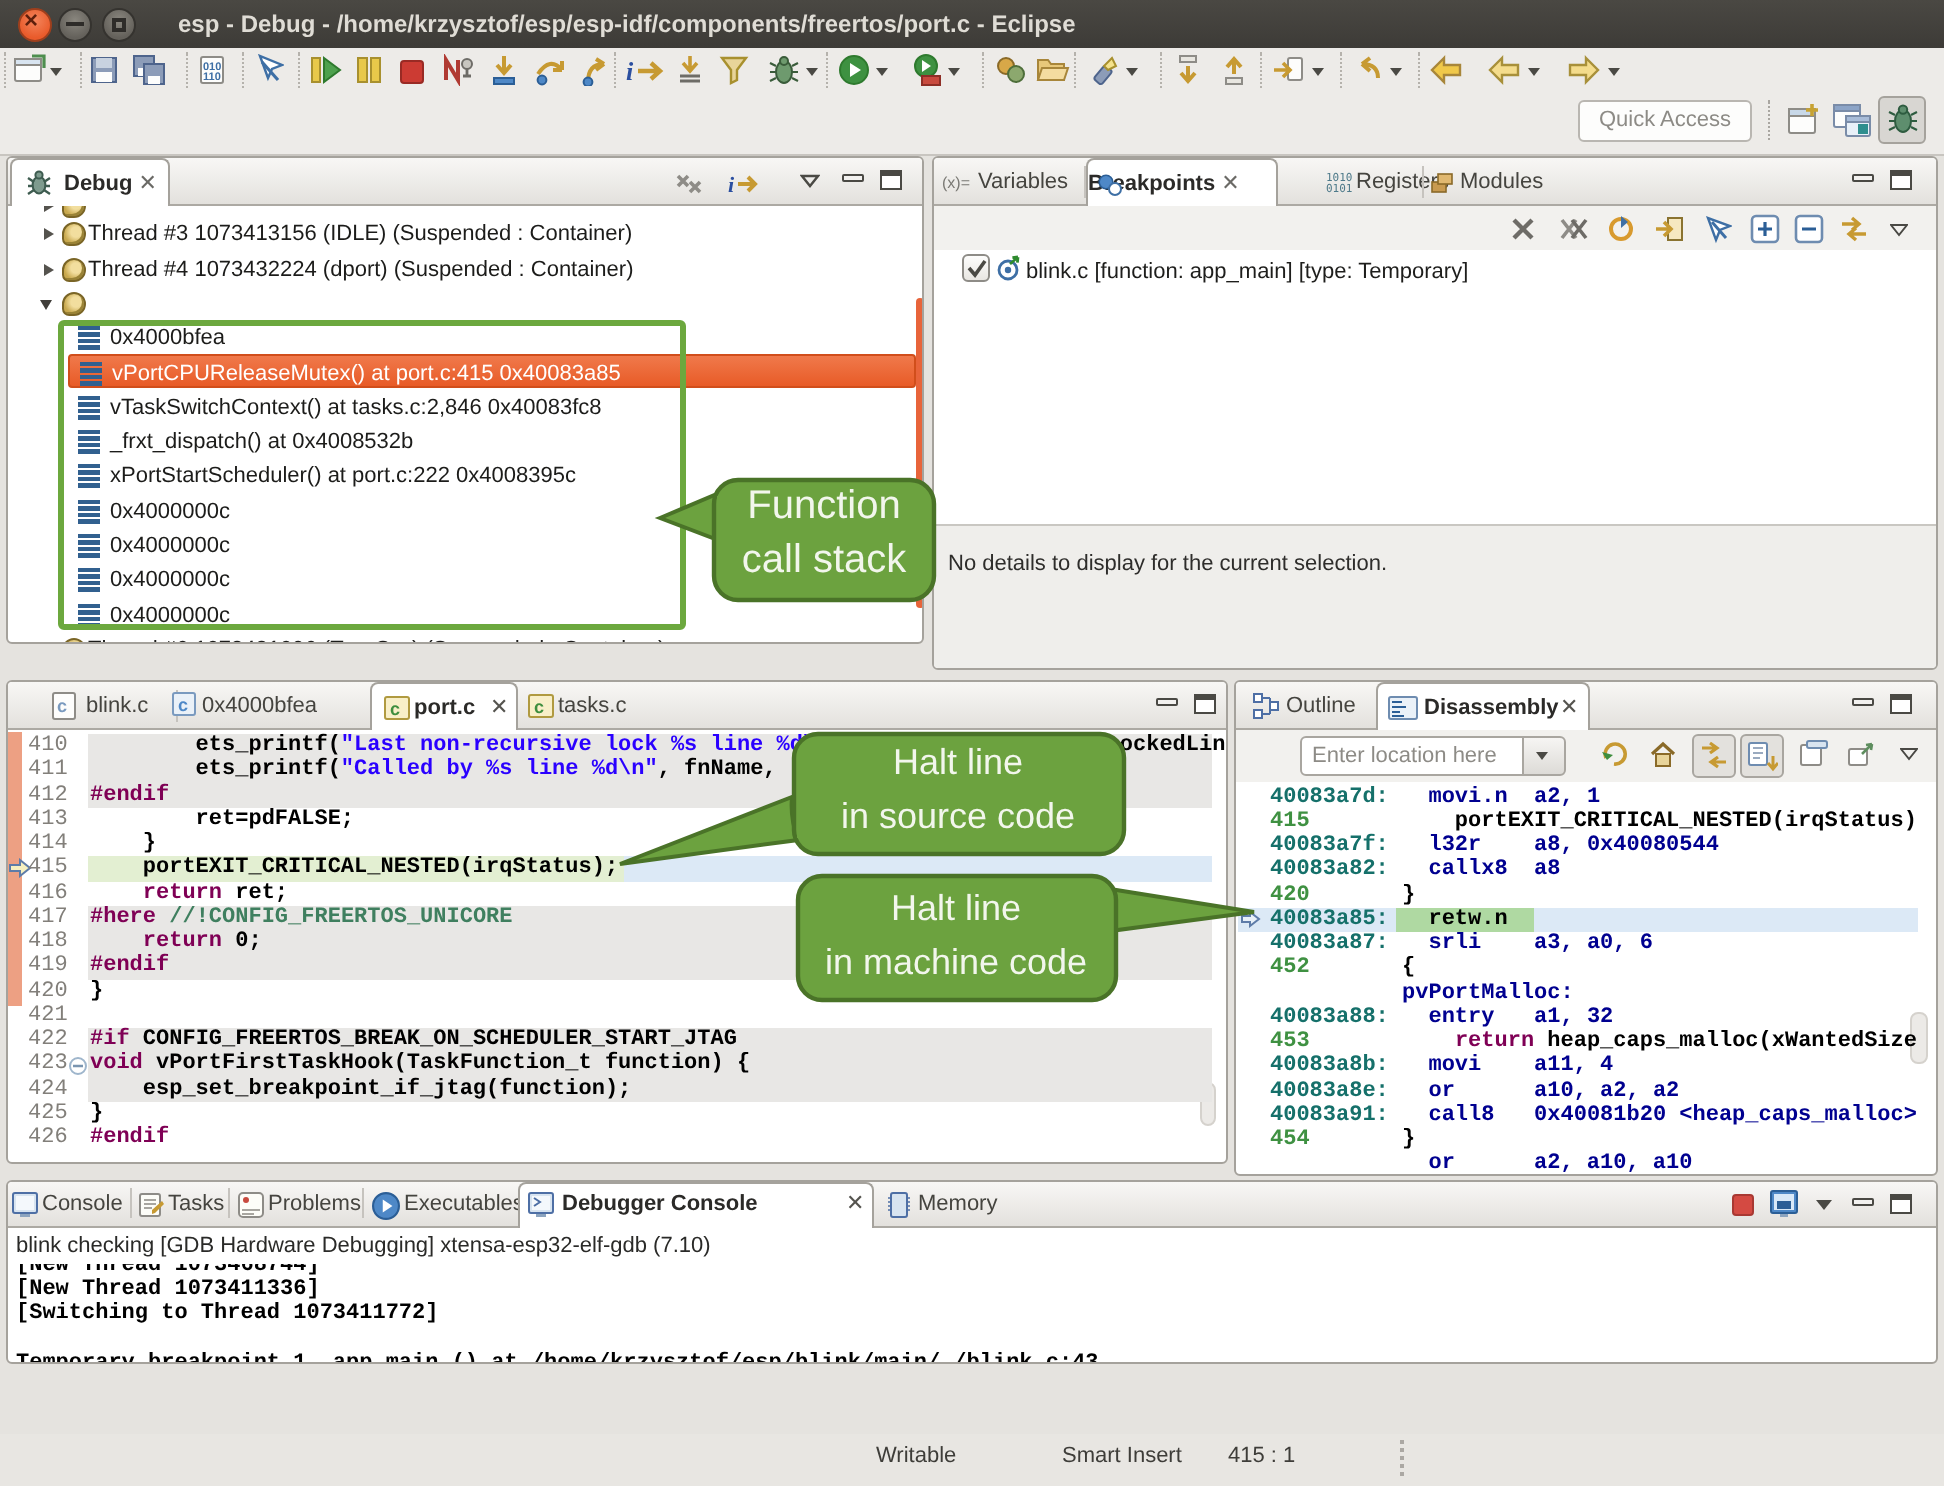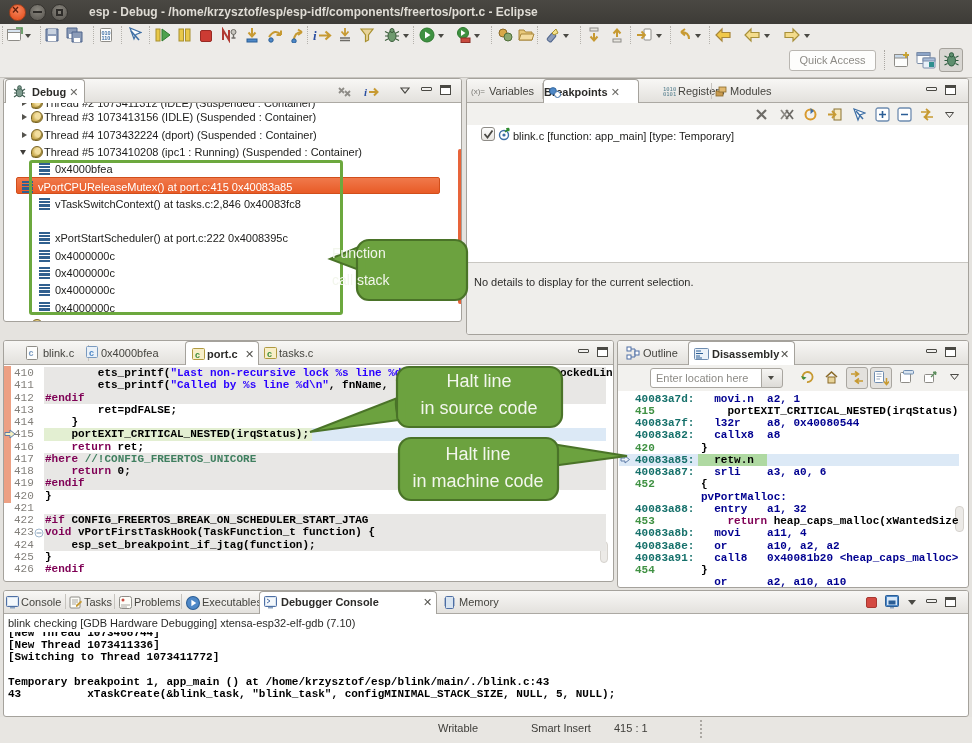--- a/index.html
+++ b/index.html
@@ -19,21 +19,21 @@
 .nv{color:#000090;}
 .minb{position:absolute;width:11px;height:4px;border:1px solid #4A4944;border-radius:1px;background:#F2F1EF;}
 .maxb{position:absolute;width:11px;height:10px;border:1px solid #4A4944;border-top:3px solid #4A4944;background:#FFF;}
 .trow{position:absolute;left:0;width:456px;height:17px;font-size:11px;color:#1C1C1A;}
 .trow span{position:absolute;left:39px;top:4px;white-space:pre;}
 .trow span.fx{left:50px;}
 .tar{position:absolute;left:17px;top:7px;width:0;height:0;border-left:5px solid #55534E;border-top:3.5px solid transparent;border-bottom:3.5px solid transparent;}
 .tar.open{left:15px;top:8px;border-top:5px solid #403E3A;border-left:3.5px solid transparent;border-right:3.5px solid transparent;border-bottom:none;}
 .tico{position:absolute;left:26px;top:4px;width:12px;height:12px;background:radial-gradient(circle at 60% 40%,#F2DE9E 30%,#C9A94E 70%);border:1px solid #7A6526;border-radius:50% 50% 50% 30%;box-shadow:inset -1px -1px 0 #9A8336;}
 .fico{position:absolute;left:34px;top:4px;width:11px;height:12px;background:linear-gradient(#31608F 0 2.2px,transparent 2.2px 3.2px,#31608F 3.2px 5.4px,transparent 5.4px 6.4px,#31608F 6.4px 8.6px,transparent 8.6px 9.6px,#31608F 9.6px 11.8px,transparent 11.8px);}
-.sel{left:11px;width:424px;background:linear-gradient(#F0794B,#E85B27);border:1px solid #D14E1B;border-radius:2px;}
+.sel{left:29px;width:424px;background:linear-gradient(#F0794B,#E85B27);border:1px solid #D14E1B;border-radius:2px;}
 .sel span.fx{left:21px;top:3px;}
 .sel .fico{left:5px;top:3px;}
 </style></head>
 <body>
 
 <div class="abs" style="left:0;top:0;width:972px;height:24px;background:linear-gradient(#4A4843,#3D3B37);"></div>
 <div class="abs" style="left:9px;top:4px;width:17px;height:17px;border-radius:50%;background:radial-gradient(circle at 50% 35%,#F4855C,#E95B2B 70%);border:1px solid #9E3F1D;"></div>
 <div class="abs" style="left:12px;top:3px;width:12px;height:17px;color:#5E1F0C;font-size:12px;font-weight:bold;">×</div>
 <div class="abs" style="left:29px;top:4px;width:17px;height:17px;border-radius:50%;background:radial-gradient(circle at 50% 35%,#8A877F,#64615B 70%);border:1px solid #35332F;"></div>
 <div class="abs" style="left:33px;top:11px;width:9px;height:2px;background:#2E2C29;"></div>
@@ -224,48 +224,50 @@
   <svg class="abs" style="left:396px;top:8px;" width="10" height="8" viewBox="0 0 10 8">
       <path d="M1 1 L9 1 L5 6 Z" fill="none" stroke="#4A4944" stroke-width="1.2"></path>
     </svg>
   <div class="minb" style="left:417px;top:8px;"></div>
   <div class="maxb" style="left:436px;top:6px;"></div>
 
   <div class="abs" style="left:1px;top:24px;width:456px;height:231px;overflow:hidden;">
     <div class="trow" style="top:-10px;">
         <i class="tar"></i>
         <b class="tico"></b>
-        <span>Thread #2 1073411312 (IDLE) (Suspended : Container)</span>
       </div>
     <div class="trow" style="top:4px;">
         <i class="tar"></i>
         <b class="tico"></b>
         <span>Thread #3 1073413156 (IDLE) (Suspended : Container)</span>
       </div>
     <div class="trow" style="top:22px;">
         <i class="tar"></i>
         <b class="tico"></b>
         <span>Thread #4 1073432224 (dport) (Suspended : Container)</span>
       </div>
     <div class="trow" style="top:39px;">
         <i class="tar open"></i>
         <b class="tico"></b>
-        <span>Thread #5 1073410208 (ipc1 : Running) (Suspended : Container)</span>
       </div>
     <div class="trow" style="top:56px;">
         <b class="fico"></b>
         <span class="fx">0x4000bfea</span>
       </div>
     <div class="trow sel" style="top:74px;">
         <b class="fico"></b>
         <span class="fx" style="color:#FFF;">vPortCPUReleaseMutex() at port.c:415 0x40083a85</span>
       </div>
     <div class="trow" style="top:91px;padding-left:12px;">
         <b class="fico"></b>
         <span class="fx">vTaskSwitchContext() at tasks.c:2,846 0x40083fc8</span>
+      </div>
+    <div class="trow" style="top:108px;">
+        <b class="fico"></b>
+        <span class="fx">_frxt_dispatch() at 0x4008532b</span>
       </div>
     <div class="trow" style="top:125px;">
         <b class="fico"></b>
         <span class="fx">xPortStartScheduler() at port.c:222 0x4008395c</span>
       </div>
     <div class="trow" style="top:143px;">
         <b class="fico"></b>
         <span class="fx">0x4000000c</span>
       </div>
     <div class="trow" style="top:160px;">
@@ -505,21 +507,21 @@
 <span class="gn">452</span>       {
           <span class="nv">pvPortMalloc:</span>
 <span class="addr">40083a88:</span><span class="nv">   entry   a1, 32</span>
 <span class="gn">453</span>           <span class="k">return</span> heap_caps_malloc(xWantedSize
 <span class="addr">40083a8b:</span><span class="nv">   movi    a11, 4</span>
 <span class="addr">40083a8e:</span><span class="nv">   or      a10, a2, a2</span>
 <span class="addr">40083a91:</span><span class="nv">   call8   0x40081b20 &lt;heap_caps_malloc&gt;</span>
 <span class="gn">454</span>       }
             <span class="nv">or      a2, a10, a10</span></div>
 </div>
-<div id="console-panel" class="panel" style="left:3px;top:590px;width:966px;height:127px;padding-left:16px;">
+<div id="console-panel" class="panel" style="left:3px;top:590px;width:966px;height:92px;padding-left:16px;">
   <div class="tabbar" style="height:23px;"></div>
   <svg class="abs" style="left:2px;top:5px;" width="13" height="13" viewBox="0 0 13 13">
       <rect x="0.5" y="0.5" width="12" height="10" rx="1" fill="#D8E4F0" stroke="#4E6FA5"></rect>
       <rect x="2" y="2" width="9" height="7" fill="#F4F8FC"></rect>
       <path d="M4 11 L9 11 L9 12.5 L4 12.5" fill="#8CA4BF"></path>
     </svg>
   <div class="tab" style="left:17px;height:23px;line-height:23px;">Console</div>
   <div class="tsep" style="left:61px;top:3px;height:15px;"></div>
   <svg class="abs" style="left:65px;top:5px;" width="13" height="13" viewBox="0 0 13 13">
       <rect x="1" y="1" width="10" height="11" rx="1" fill="#FDFDF8" stroke="#8E8C87"></rect>
@@ -584,21 +586,21 @@
   <div class="sans" style="left:614px;top:5px;color:#3E3D39;">415 : 1</div>
   <div class="abs" style="left:700px;top:3px;width:1px;height:18px;border-left:2px dotted #ABA8A3;"></div>
 </div>
 
 <div class="abs" style="left:29px;top:160px;width:314px;height:155px;border:3.5px solid #6CA83E;border-radius:3px;z-index:40;"></div>
 <svg class="abs" style="left:326px;top:236px;z-index:50;" width="146" height="70" viewBox="0 0 146 70">
   <path d="M4 23 L36 9.5 Q34 22 37 35.5 Z" fill="#6CA23F" stroke="#4A7328" stroke-width="2"></path>
   <rect x="31" y="4" width="110" height="60" rx="12" fill="#6CA23F" stroke="#4A7328" stroke-width="2.2"></rect>
   <rect x="32.5" y="12" width="7" height="22" fill="#6CA23F"></rect>
 </svg>
-<div class="abs" style="left:332px;top:240px;width:160px;text-align:left;z-index:51;font-size:14px;color:#F2F6EC;line-height:26.5px;">Function<br>call stack</div>
+<div class="abs" style="left:332px;top:240px;width:160px;text-align:center;z-index:51;font-size:20px;color:#F2F6EC;line-height:26.5px;">Function<br>call stack</div>
 <svg class="abs" style="left:303px;top:363px;z-index:50;" width="264" height="74" viewBox="0 0 264 74">
   <path d="M7 69 L93 35.5 Q92 46 96 57 Z" fill="#6CA23F" stroke="#4A7328" stroke-width="2"></path>
   <rect x="94" y="4" width="165" height="60" rx="12" fill="#6CA23F" stroke="#4A7328" stroke-width="2.2"></rect>
   <rect x="95.5" y="37" width="7" height="19" fill="#6CA23F"></rect>
 </svg>
 <div class="abs" style="left:379px;top:368px;width:200px;text-align:center;z-index:51;font-size:18px;color:#F2F6EC;line-height:27px;">Halt line<br>in source code</div>
 <svg class="abs" style="left:395px;top:434px;z-index:50;" width="238" height="72" viewBox="0 0 238 72">
   <path d="M232 22 L160 10.5 Q163 21 160 31.5 Z" fill="#6CA23F" stroke="#4A7328" stroke-width="2"></path>
   <rect x="4" y="4" width="159" height="62" rx="12" fill="#6CA23F" stroke="#4A7328" stroke-width="2.2"></rect>
   <rect x="153" y="12" width="7" height="19" fill="#6CA23F"></rect>

